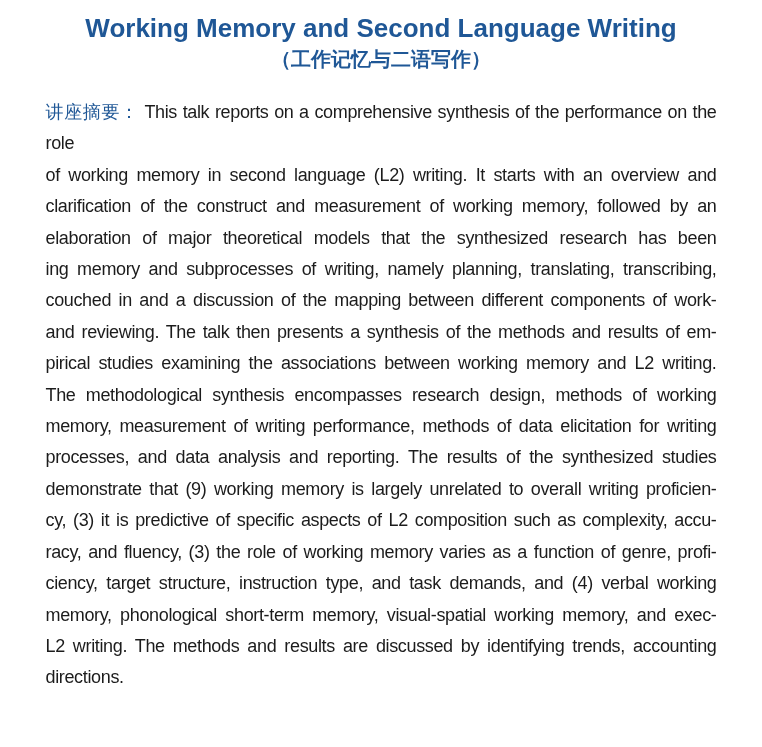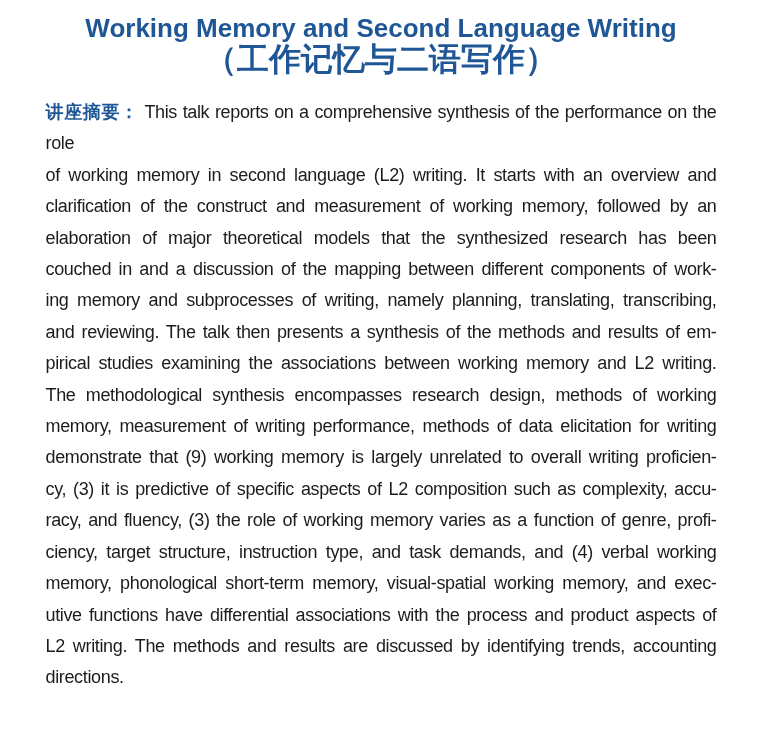--- a/index.html
+++ b/index.html
@@ -18,21 +18,21 @@
     color: var(--accent, #1f5796);
   }
   .title-en {
     display: block;
     font-size: 26px;
     font-weight: 700;
     line-height: 31px;
   }
   .title-cn {
     display: block;
-    font-size: 32px;
+    font-size: 20px;
     font-weight: 700;
     line-height: 30px;
   }
   .abstract {
     margin: 23px auto 0 auto;
     width: 671px;
     color: var(--text, #1c1c1c);
     font-size: 18px;
     line-height: 31.4px;
     letter-spacing: -0.35px;
@@ -40,45 +40,45 @@
   .abs-line {
     text-align: justify;
     text-align-last: justify;
     text-justify: inter-word;
   }
   .abs-line.last {
     text-align-last: left;
   }
   .abs-label {
     color: var(--accent, #1f5796);
-    font-weight: 700;
+    font-weight: 400;
   }
 </style>
 </head>
 <body>
 
 <div class="page">
   <h1 class="title">
     <span class="title-en">Working Memory and Second Language Writing</span>
     <span class="title-cn">（工作记忆与二语写作）</span>
   </h1>
 
   <div class="abstract">
     <div class="abs-line"><span class="abs-label">讲座摘要：</span> <span>This talk reports on a comprehensive synthesis of the performance on the role</span></div>
     <div class="abs-line">of working memory in second language (L2) writing. It starts with an overview and</div>
     <div class="abs-line">clarification of the construct and measurement of working memory, followed by an</div>
     <div class="abs-line">elaboration of major theoretical models that the synthesized research has been</div>
+    <div class="abs-line">ing memory and subprocesses of writing, namely planning, translating, transcribing,</div>
     <div class="abs-line">couched in and a discussion of the mapping between different components of work-</div>
-    <div class="abs-line">ing memory and subprocesses of writing, namely planning, translating, transcribing,</div>
     <div class="abs-line">and reviewing. The talk then presents a synthesis of the methods and results of em-</div>
     <div class="abs-line">pirical studies examining the associations between working memory and L2 writing.</div>
     <div class="abs-line">The methodological synthesis encompasses research design, methods of working</div>
     <div class="abs-line">memory, measurement of writing performance, methods of data elicitation for writing</div>
+    <div class="abs-line">processes, and data analysis and reporting. The results of the synthesized studies</div>
     <div class="abs-line">demonstrate that (9) working memory is largely unrelated to overall writing proficien-</div>
     <div class="abs-line">cy, (3) it is predictive of specific aspects of L2 composition such as complexity, accu-</div>
     <div class="abs-line">racy, and fluency, (3) the role of working memory varies as a function of genre, profi-</div>
     <div class="abs-line">ciency, target structure, instruction type, and task demands, and (4) verbal working</div>
     <div class="abs-line">memory, phonological short-term memory, visual-spatial working memory, and exec-</div>
-    <div class="abs-line">utive functions have differential associations with the process and product aspects of</div>
     <div class="abs-line">L2 writing. The methods and results are discussed by identifying trends, accounting</div>
     <div class="abs-line last">directions.</div>
   </div>
 </div>
 
 </body></html>

